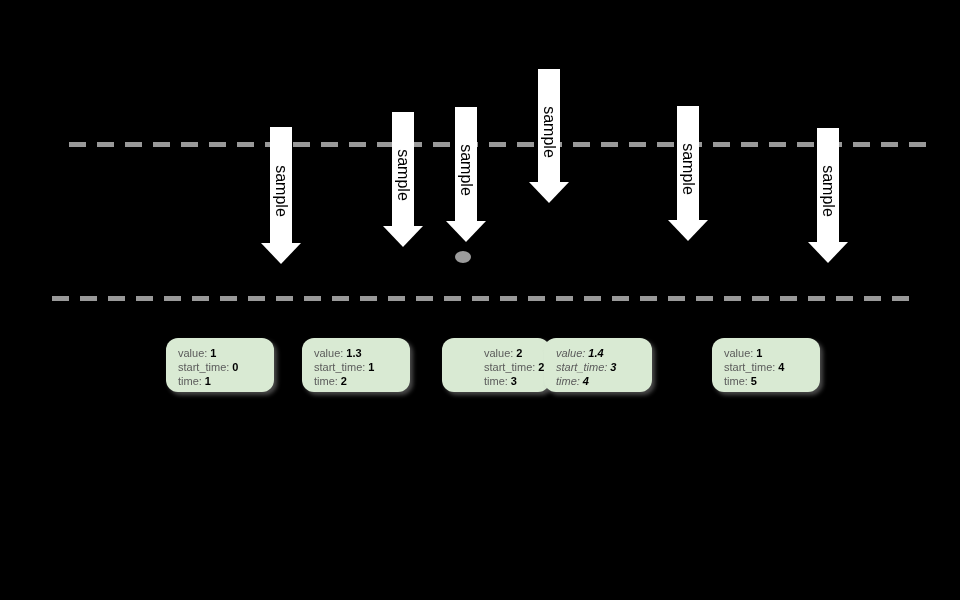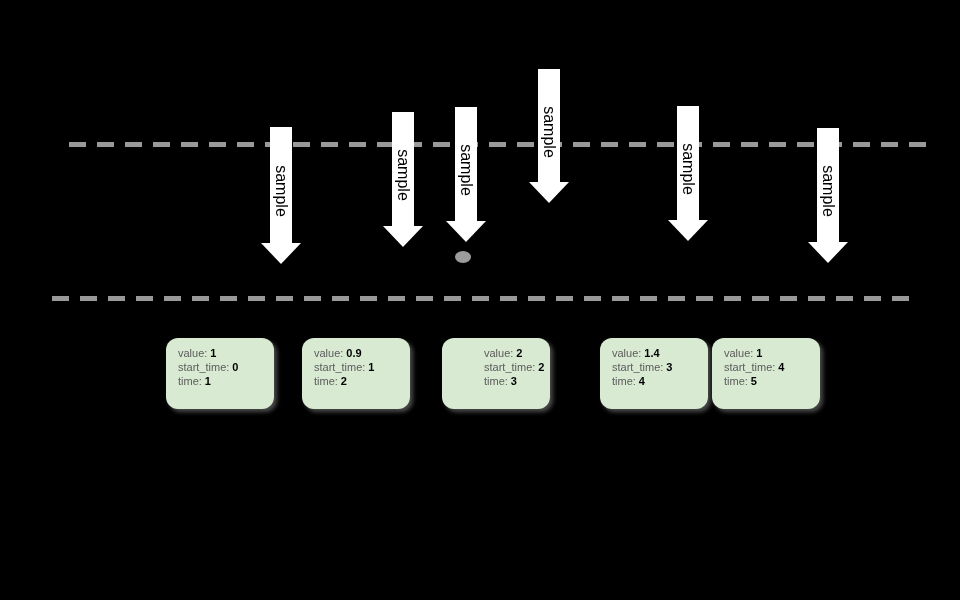--- a/index.html
+++ b/index.html
@@ -73,21 +73,21 @@
     border-radius: 50%;
     background: #9c9c9c;
     z-index: 2;
   }
 
   
   .sample-card {
     position: absolute;
     top: 338px;
     width: 108px;
-    height: 71px;
+    height: 54px;
     background: #d9ead3;
     border-radius: 12px;
     box-shadow: 3px 3px 4px rgba(165,165,165,0.45);
     box-sizing: border-box;
     padding: 8px 6px 0 12px;
     font-size: 11px;
     line-height: 14px;
     z-index: 2;
   }
   .sample-card .row { white-space: nowrap; }
@@ -140,32 +140,32 @@
 
   <div id="sample-dot"></div>
 
   <div class="sample-card" style="left:166px;">
     <div class="row"><span class="fl">value:</span><span class="fv">1</span></div>
     <div class="row"><span class="fl">start_time:</span><span class="fv">0</span></div>
     <div class="row"><span class="fl">time:</span><span class="fv">1</span></div>
   </div>
 
   <div class="sample-card" style="left:302px;">
-    <div class="row"><span class="fl">value:</span><span class="fv">0.9</span></div>
+    <div class="row"><span class="fl">value:</span><span class="fv">1.3</span></div>
     <div class="row"><span class="fl">start_time:</span><span class="fv">1</span></div>
     <div class="row"><span class="fl">time:</span><span class="fv">2</span></div>
   </div>
 
   <div class="sample-card" style="left:442px;padding-left:42px;">
     <div class="row"><span class="fl">value:</span><span class="fv">2</span></div>
     <div class="row"><span class="fl">start_time:</span><span class="fv">2</span></div>
     <div class="row"><span class="fl">time:</span><span class="fv">3</span></div>
   </div>
 
-  <div class="sample-card" style="left:600px;">
+  <div class="sample-card" style="left:544px;font-style:italic;">
     <div class="row"><span class="fl">value:</span><span class="fv">1.4</span></div>
     <div class="row"><span class="fl">start_time:</span><span class="fv">3</span></div>
     <div class="row"><span class="fl">time:</span><span class="fv">4</span></div>
   </div>
 
   <div class="sample-card" style="left:712px;">
     <div class="row"><span class="fl">value:</span><span class="fv">1</span></div>
     <div class="row"><span class="fl">start_time:</span><span class="fv">4</span></div>
     <div class="row"><span class="fl">time:</span><span class="fv">5</span></div>
   </div>

